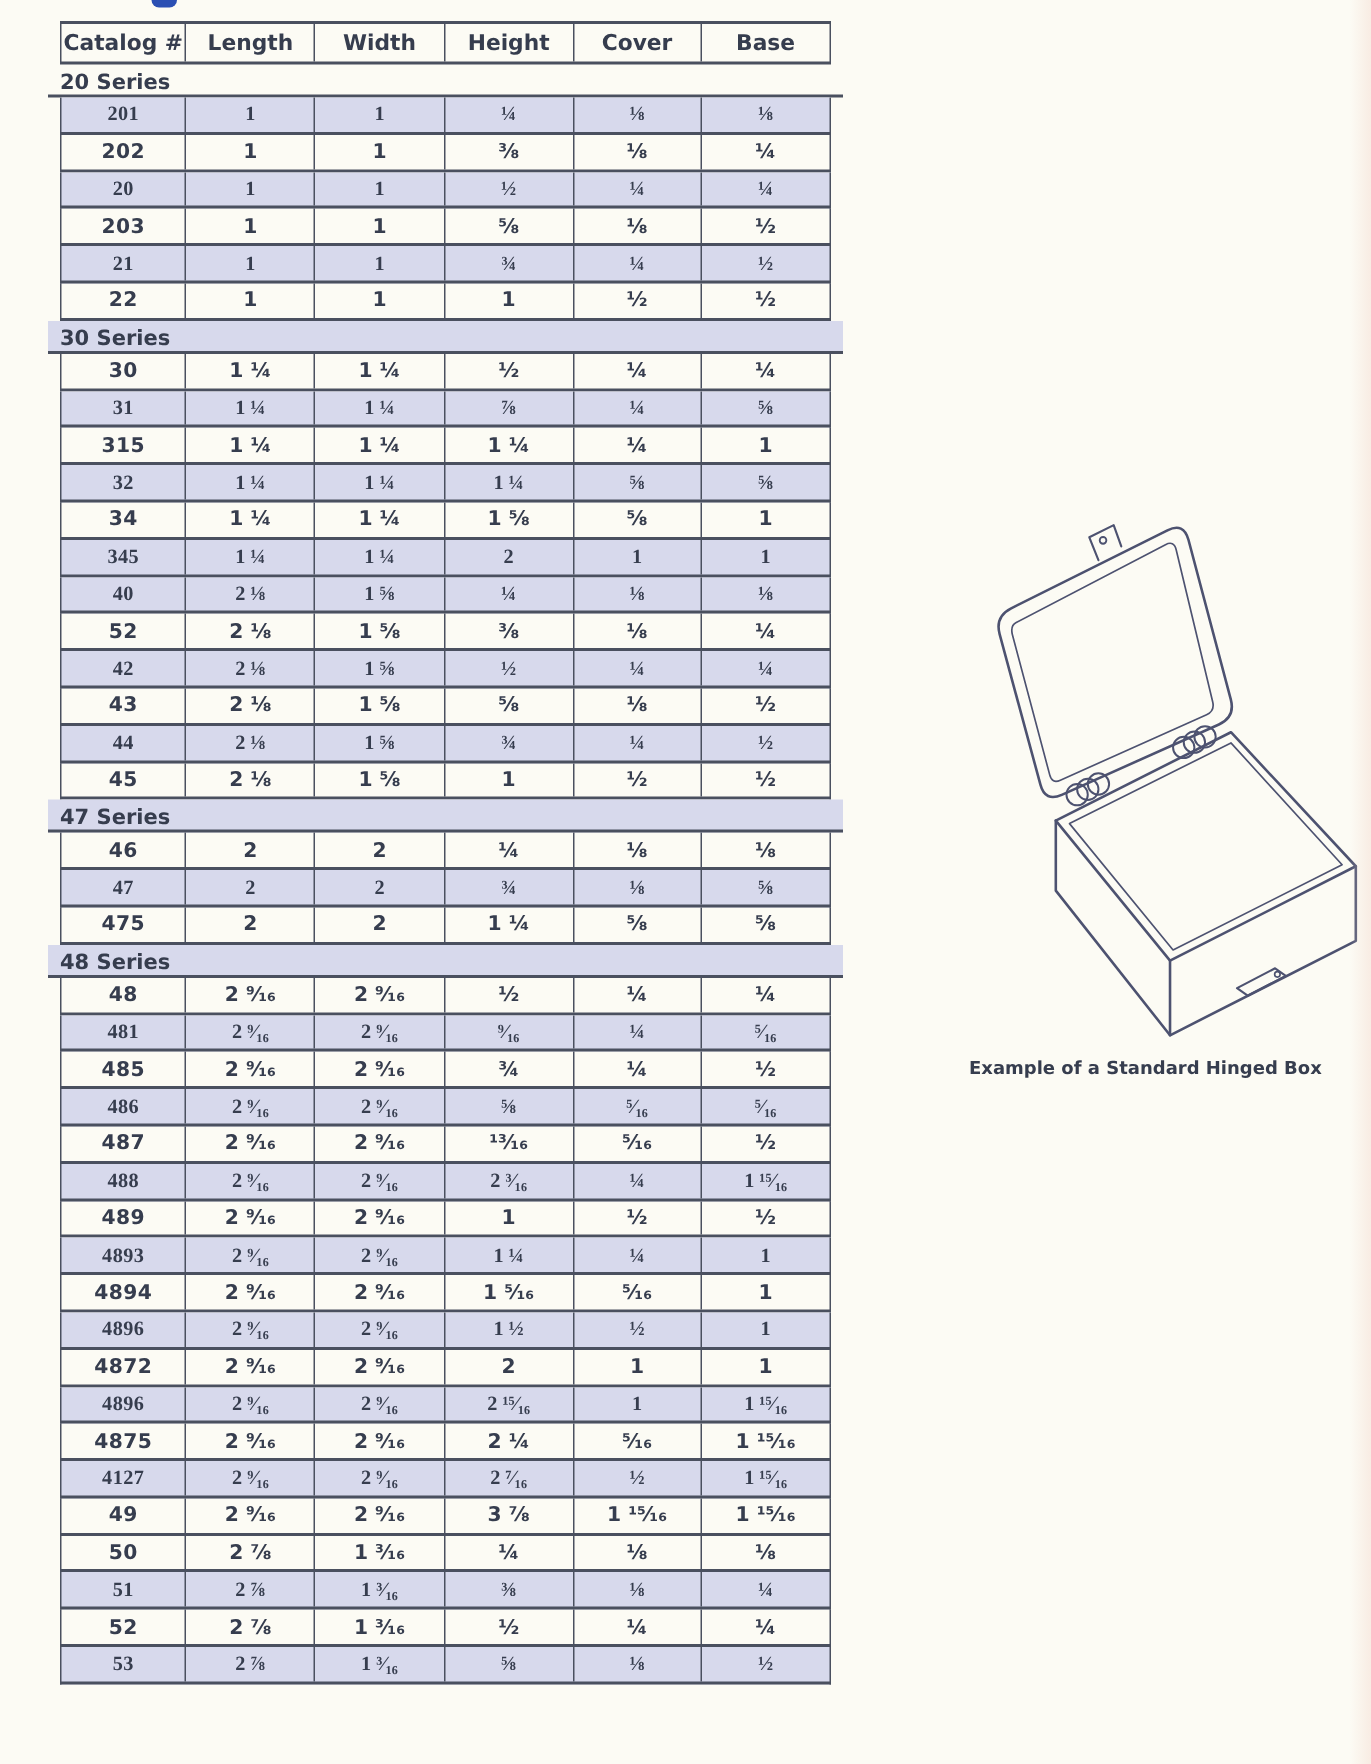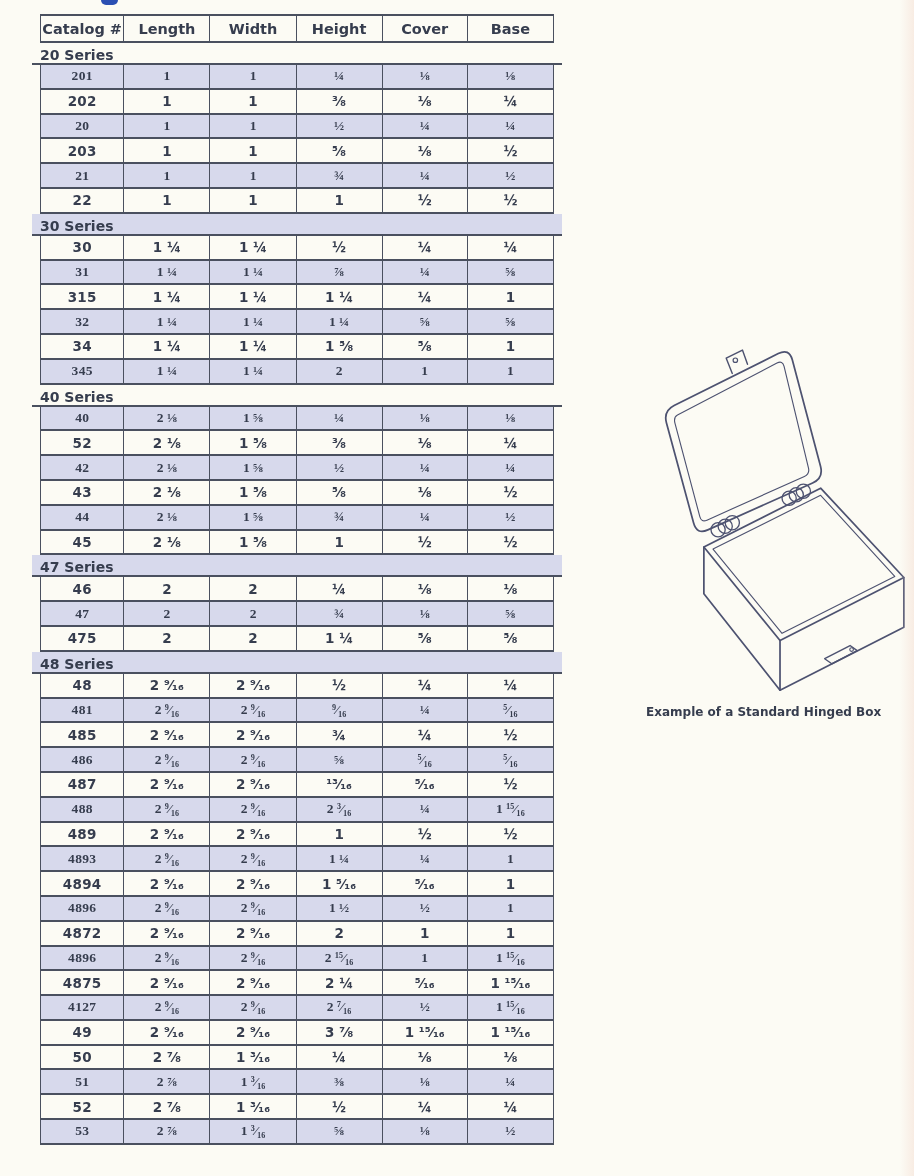--- a/index.html
+++ b/index.html
@@ -185,23 +185,20 @@
           <div class="cell">1</div>
         </div>
         <div class="row data-row shaded">
           <div class="cell">345</div>
           <div class="cell">1 ¼</div>
           <div class="cell">1 ¼</div>
           <div class="cell">2</div>
           <div class="cell">1</div>
           <div class="cell">1</div>
         </div>
-        <div class="series-row">
-          <span>40 Series</span>
-        </div>
         <div class="row data-row shaded">
           <div class="cell">40</div>
           <div class="cell">2 ⅛</div>
           <div class="cell">1 ⅝</div>
           <div class="cell">¼</div>
           <div class="cell">⅛</div>
           <div class="cell">⅛</div>
         </div>
         <div class="row data-row">
           <div class="cell">52</div>

